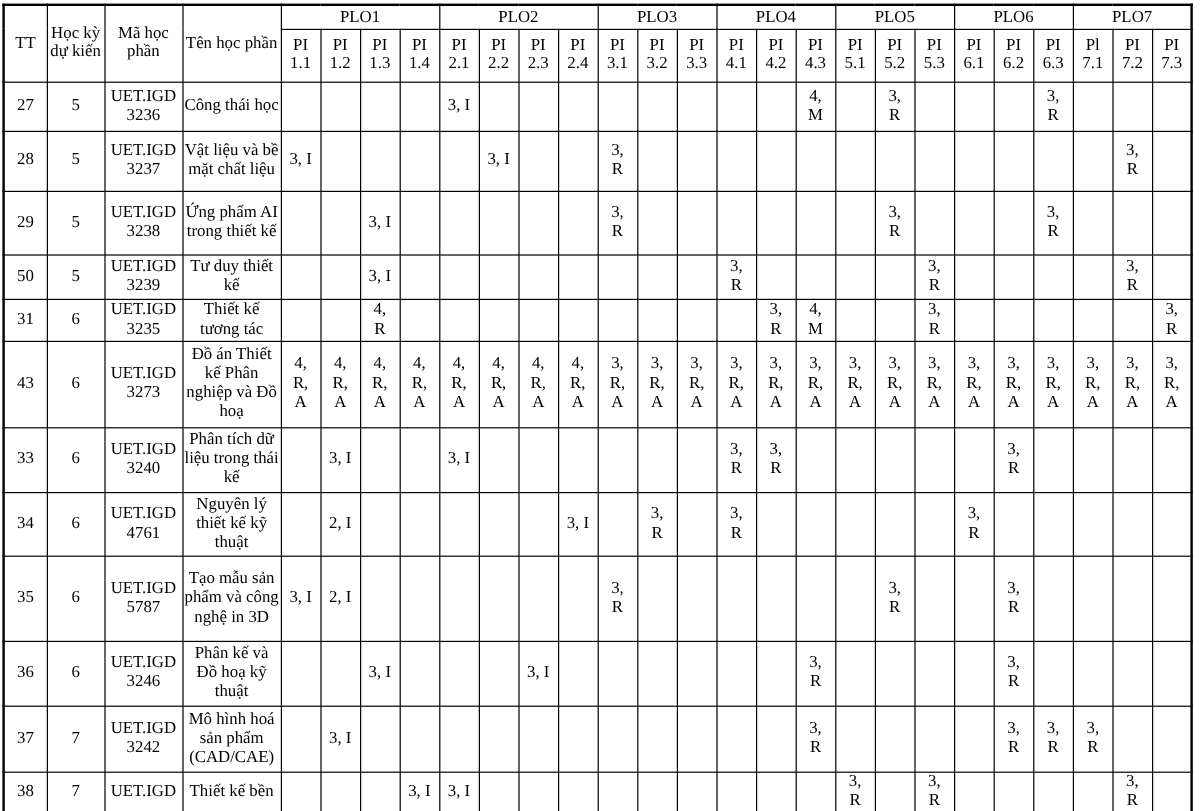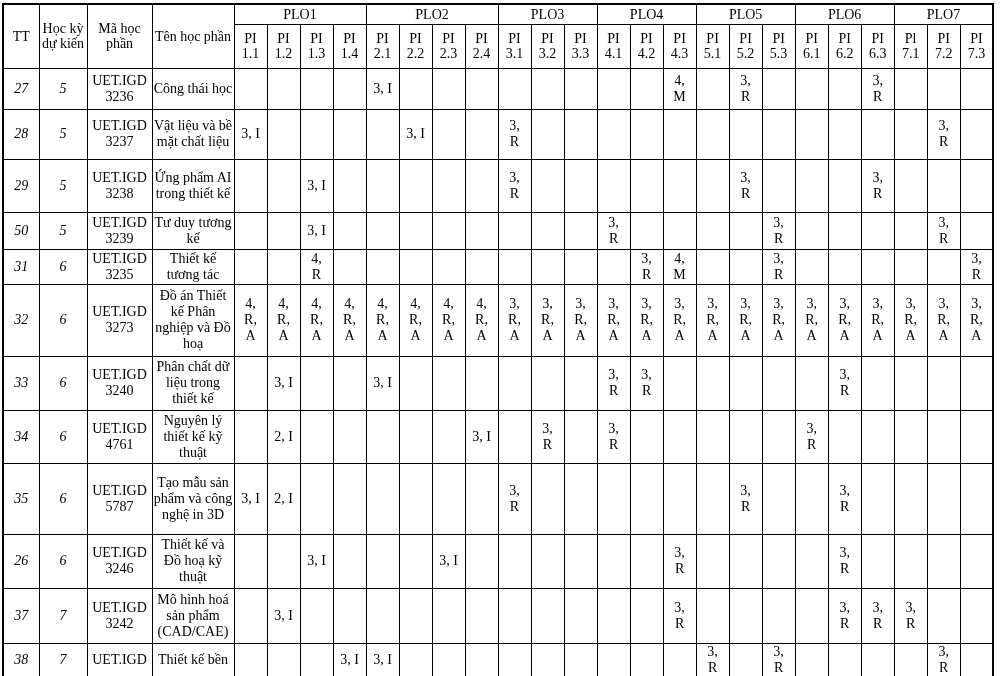--- a/index.html
+++ b/index.html
@@ -28,21 +28,21 @@
     text-align: center;
     font-size: 14px;
     line-height: 16px;
     overflow: hidden;
   }
   table.matrix th {
     font-weight: normal;
     line-height: 15px;
     padding: 1px;
   }
-  td.tt-cell, td.semester-cell { text-align: center; font-style: italic; }
+  td.tt-cell, td.semester-cell { text-align: center; }
   td.code-cell, td.name-cell {
     text-align: left;
     padding: 2px 3px;
   }
   td.pi-cell { padding: 1px; }
   td.pi-cell.single { white-space: nowrap; }
   td.pi-cell.multi  { white-space: pre-line; }
 </style>
 </head>
 <body>
@@ -211,21 +211,21 @@
           <td class="pi-cell multi">3,
 R</td>
           <td class="pi-cell multi"></td>
           <td class="pi-cell multi"></td>
           <td class="pi-cell multi"></td>
         </tr>
         <tr style="height:37px">
           <td class="tt-cell">50</td>
           <td class="semester-cell">5</td>
           <td class="code-cell">UET.IGD 3239</td>
-          <td class="name-cell">Tư duy tương kế</td>
+          <td class="name-cell">Tư duy thiết kế</td>
           <td class="pi-cell multi"></td>
           <td class="pi-cell multi"></td>
           <td class="pi-cell single">3, I</td>
           <td class="pi-cell multi"></td>
           <td class="pi-cell multi"></td>
           <td class="pi-cell multi"></td>
           <td class="pi-cell multi"></td>
           <td class="pi-cell multi"></td>
           <td class="pi-cell multi"></td>
           <td class="pi-cell multi"></td>
@@ -274,21 +274,21 @@
 R</td>
           <td class="pi-cell multi"></td>
           <td class="pi-cell multi"></td>
           <td class="pi-cell multi"></td>
           <td class="pi-cell multi"></td>
           <td class="pi-cell multi"></td>
           <td class="pi-cell multi">3,
 R</td>
         </tr>
         <tr style="height:72px">
-          <td class="tt-cell">32</td>
+          <td class="tt-cell">43</td>
           <td class="semester-cell">6</td>
           <td class="code-cell">UET.IGD 3273</td>
           <td class="name-cell">Đồ án Thiết kế Phân nghiệp và Đồ hoạ</td>
           <td class="pi-cell multi">4,
 R,
 A</td>
           <td class="pi-cell multi">4,
 R,
 A</td>
           <td class="pi-cell multi">4,
@@ -352,21 +352,21 @@
 R,
 A</td>
           <td class="pi-cell multi">3,
 R,
 A</td>
         </tr>
         <tr style="height:54px">
           <td class="tt-cell">33</td>
           <td class="semester-cell">6</td>
           <td class="code-cell">UET.IGD 3240</td>
-          <td class="name-cell">Phân chất dữ liệu trong thiết kế</td>
+          <td class="name-cell">Phân tích dữ liệu trong thái kế</td>
           <td class="pi-cell multi"></td>
           <td class="pi-cell single">3, I</td>
           <td class="pi-cell multi"></td>
           <td class="pi-cell multi"></td>
           <td class="pi-cell single">3, I</td>
           <td class="pi-cell multi"></td>
           <td class="pi-cell multi"></td>
           <td class="pi-cell multi"></td>
           <td class="pi-cell multi"></td>
           <td class="pi-cell multi"></td>
@@ -445,24 +445,24 @@
           <td class="pi-cell multi"></td>
           <td class="pi-cell multi"></td>
           <td class="pi-cell multi">3,
 R</td>
           <td class="pi-cell multi"></td>
           <td class="pi-cell multi"></td>
           <td class="pi-cell multi"></td>
           <td class="pi-cell multi"></td>
         </tr>
         <tr style="height:54px">
-          <td class="tt-cell">26</td>
+          <td class="tt-cell">36</td>
           <td class="semester-cell">6</td>
           <td class="code-cell">UET.IGD 3246</td>
-          <td class="name-cell">Thiết kế và Đồ hoạ kỹ thuật</td>
+          <td class="name-cell">Phân kế và Đồ hoạ kỹ thuật</td>
           <td class="pi-cell multi"></td>
           <td class="pi-cell multi"></td>
           <td class="pi-cell single">3, I</td>
           <td class="pi-cell multi"></td>
           <td class="pi-cell multi"></td>
           <td class="pi-cell multi"></td>
           <td class="pi-cell single">3, I</td>
           <td class="pi-cell multi"></td>
           <td class="pi-cell multi"></td>
           <td class="pi-cell multi"></td>

